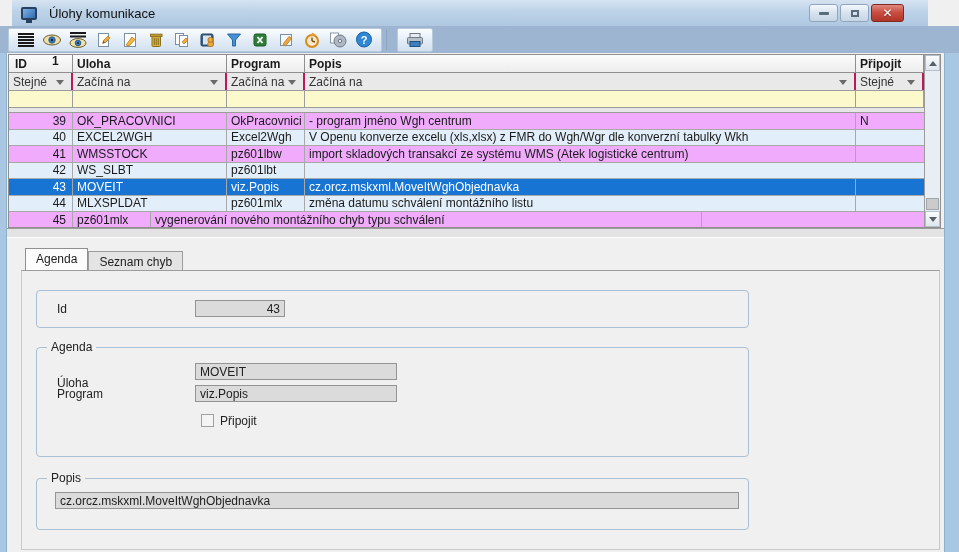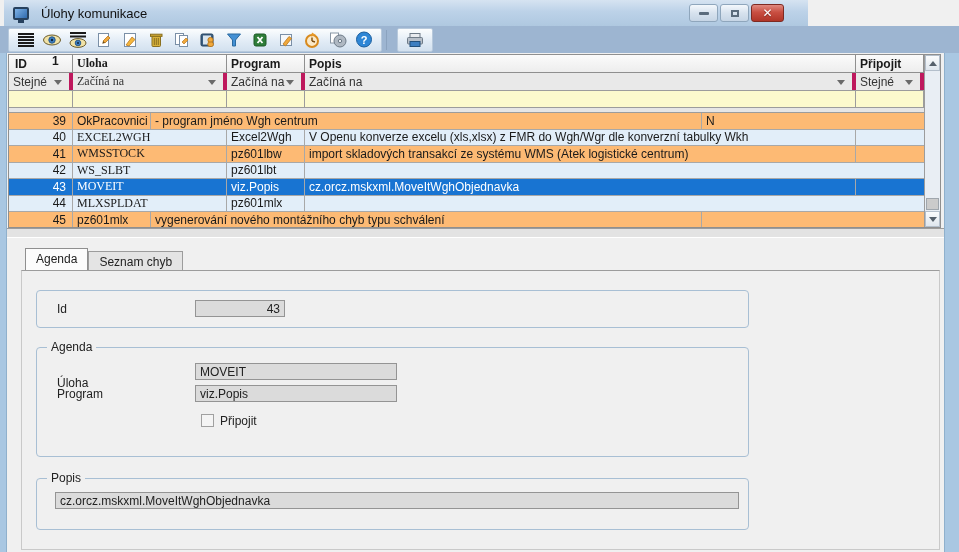--- a/index.html
+++ b/index.html
@@ -1,21 +1,21 @@
 <!DOCTYPE html>
 <html><head>
 <meta charset="utf-8">
 <style>
   html,body{margin:0;padding:0;background:#fff;}
   *{box-sizing:border-box;}
   body{font-family:"Liberation Sans","DejaVu Sans",sans-serif;font-size:12px;color:#1a1a1a;}
   .window{position:relative;width:959px;height:552px;overflow:hidden;background:#F0F0F0;outline:1px solid #6E8CA8;}
 
   
-  .titlebar{position:absolute;left:4px;top:0;width:804px;height:26px;
+  .titlebar{position:absolute;left:12px;top:0;width:916px;height:26px;
     background:linear-gradient(#D6E3F1,#BCD2E8 45%,#AFC8E0);display:flex;align-items:center;}
   .title-icon{width:16px;height:13px;margin-left:9px;border:2px solid #27415E;border-radius:2px;
     background:linear-gradient(135deg,#7FB3E8,#2F6AAE);position:relative;}
   .title-icon:after{content:"";position:absolute;left:3px;bottom:-5px;width:6px;height:3px;background:#27415E;}
   .title-text{margin-left:12px;font-size:13px;color:#111;}
   .win-buttons{position:absolute;right:24px;top:4px;display:flex;gap:2px;}
   .win-btn{width:29px;height:18px;border:1px solid #8FA6BC;border-radius:3px;
     background:linear-gradient(#F4F8FC,#D7E2EE 50%,#C6D5E5);display:flex;align-items:center;justify-content:center;}
   .win-btn .bar{width:10px;height:3px;background:#5A6B7C;border-radius:1px;}
   .win-btn .box{width:8px;height:7px;border:2px solid #5A6B7C;}
@@ -30,36 +30,36 @@
   .tool svg{display:block;}
   .tool-sep{width:1px;height:20px;background:#8BA3BF;margin:0 4px;}
   .tool-strip.small{margin-left:6px;}
 
   
   .grid{position:absolute;left:8px;top:54px;width:933px;height:174px;background:#fff;border:1px solid #8F8F8F;}
   .grid-inner{position:absolute;left:0;top:0;width:915px;height:172px;overflow:hidden;}
   .grid-row{display:flex;width:915px;}
   .cell{border-right:1px solid #A8A8A8;padding:0 4px;white-space:nowrap;overflow:hidden;display:flex;align-items:center;}
   .c-id{width:64px;justify-content:flex-end;padding-right:6px;}
-  .c-uloha{width:154px;font-family:Liberation Serif, serif;}
+  .c-uloha{width:154px;}
   .c-program{width:78px;}
   .c-popis{width:551px;}
   .c-prip{width:68px;border-right:none;}
   .hdr{height:18px;background:linear-gradient(#FBFBFB,#EDEDED);border-bottom:1px solid #8F8F8F;font-weight:bold;}
   .hdr .cell{border-right:1px solid #8F8F8F;}
   .hdr .c-id{justify-content:flex-start;padding-left:6px;position:relative;}
   .sort-ind{position:absolute;right:10px;top:0;width:10px;text-align:center;line-height:12px;font-weight:bold;}
   .sort-ind .tri{width:0;height:0;margin:0 auto;border-left:4px solid transparent;border-right:4px solid transparent;border-top:5px solid #3F86C9;}
   .filters{height:18px;background:#E9E9E9;border-bottom:1px solid #9C9C9C;}
-  .filters .cell{background:#E9E9E9;color:#333;position:relative;border-right:4px solid #be185d;}
+  .filters .cell{background:#E9E9E9;color:#333;position:relative;border-right:2px solid #be185d;}
   .chev{position:absolute;right:7px;top:7px;width:0;height:0;border-left:4px solid transparent;border-right:4px solid transparent;border-top:5px solid #6A6A6A;}
   .yellow-row{height:17px;background:#FCFACD;border-bottom:1px solid #9C9C9C;}
   .yellow-row .cell{background:#FCFACD;border-right:1px solid #9C9C9C;}
   .grid-gap{height:5px;background:#E6E6E6;border-bottom:1px solid #9C9C9C;}
-  .data-rows .grid-row{height:16.5px;border-bottom:1px solid #A8A8A8;background:#fdba74;}
+  .data-rows .grid-row{height:16.5px;border-bottom:1px solid #A8A8A8;background:#f0abfc;}
   .data-rows .grid-row:nth-child(even){background:#E2EEF9;}
   .data-rows .grid-row.selected{background:#1874D2;color:#fff;}
   
   .vscroll{position:absolute;right:0;top:0;width:16px;height:172px;background:#E9EEF4;border-left:1px solid #9C9C9C;}
   .sc-btn{position:absolute;left:0;width:15px;height:16px;background:linear-gradient(#FAFBFC,#DFE6EE);border:1px solid #B4BFCB;display:flex;align-items:center;justify-content:center;}
   .sc-up{top:0;} .sc-down{bottom:0;}
   .tri-up{width:0;height:0;border-left:4px solid transparent;border-right:4px solid transparent;border-bottom:5px solid #55606B;}
   .tri-down{width:0;height:0;border-left:4px solid transparent;border-right:4px solid transparent;border-top:5px solid #55606B;}
   .sc-thumb{position:absolute;left:1px;bottom:17px;width:13px;height:12px;background:#CBCBCB;border:1px solid #9FA6AD;}
 
@@ -267,20 +267,21 @@
         <div class="cell c-uloha"></div>
         <div class="cell c-program"></div>
         <div class="cell c-popis"></div>
         <div class="cell c-prip"></div>
       </div>
       <div class="grid-gap"></div>
 
       <div class="data-rows" id="grid-rows">
           <div class="grid-row">
             <div class="cell c-id">39</div>
+            <div class="cell c-uloha">OK_PRACOVNICI</div>
             <div class="cell c-program">OkPracovnici</div>
             <div class="cell c-popis">- program jméno Wgh centrum</div>
             <div class="cell c-prip">N</div>
           </div>
           <div class="grid-row">
             <div class="cell c-id">40</div>
             <div class="cell c-uloha">EXCEL2WGH</div>
             <div class="cell c-program">Excel2Wgh</div>
             <div class="cell c-popis">V Openu konverze excelu (xls,xlsx) z FMR do Wgh/Wgr dle konverzní tabulky Wkh</div>
             <div class="cell c-prip"></div>
@@ -302,20 +303,21 @@
             <div class="cell c-id">43</div>
             <div class="cell c-uloha">MOVEIT</div>
             <div class="cell c-program">viz.Popis</div>
             <div class="cell c-popis">cz.orcz.mskxml.MoveItWghObjednavka</div>
             <div class="cell c-prip"></div>
           </div>
           <div class="grid-row">
             <div class="cell c-id">44</div>
             <div class="cell c-uloha">MLXSPLDAT</div>
             <div class="cell c-program">pz601mlx</div>
+            <div class="cell c-popis">změna datumu schválení montážního listu</div>
             <div class="cell c-prip"></div>
           </div>
           <div class="grid-row">
             <div class="cell c-id">45</div>
             <div class="cell c-program">pz601mlx</div>
             <div class="cell c-popis">vygenerování nového montážního chyb typu schválení</div>
             <div class="cell c-prip"></div>
           </div>
         </div>
     </div>

